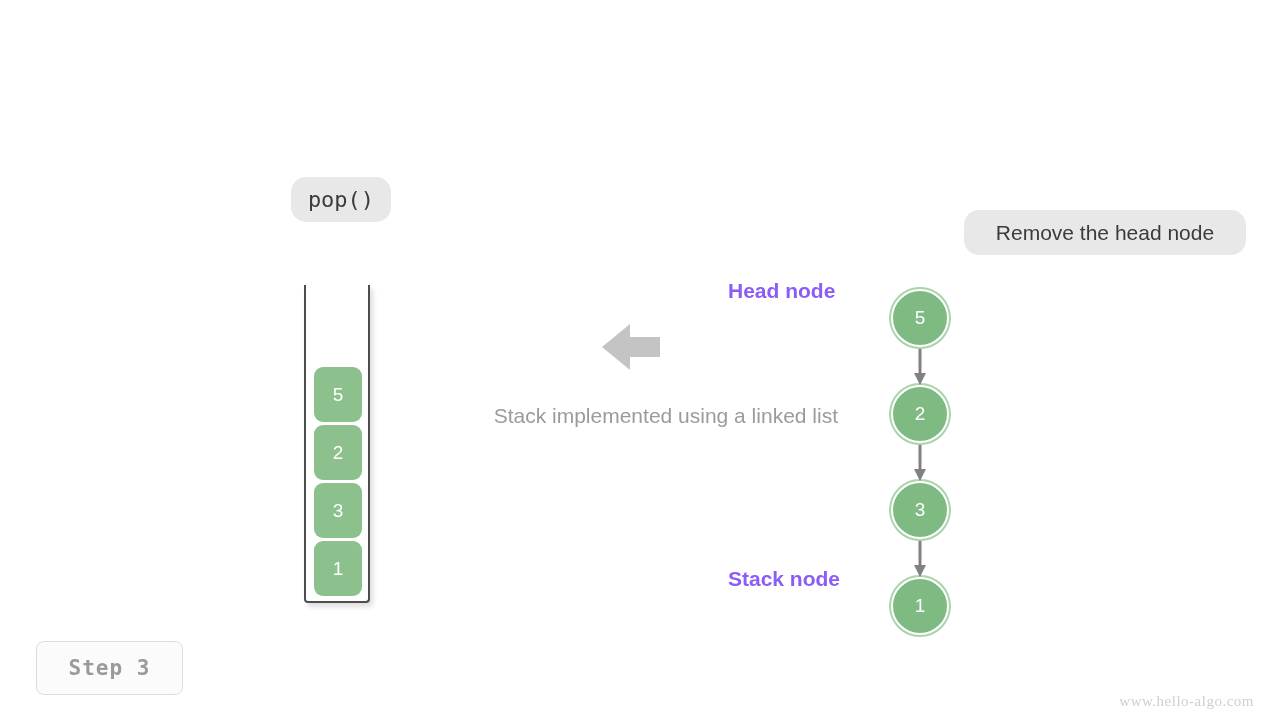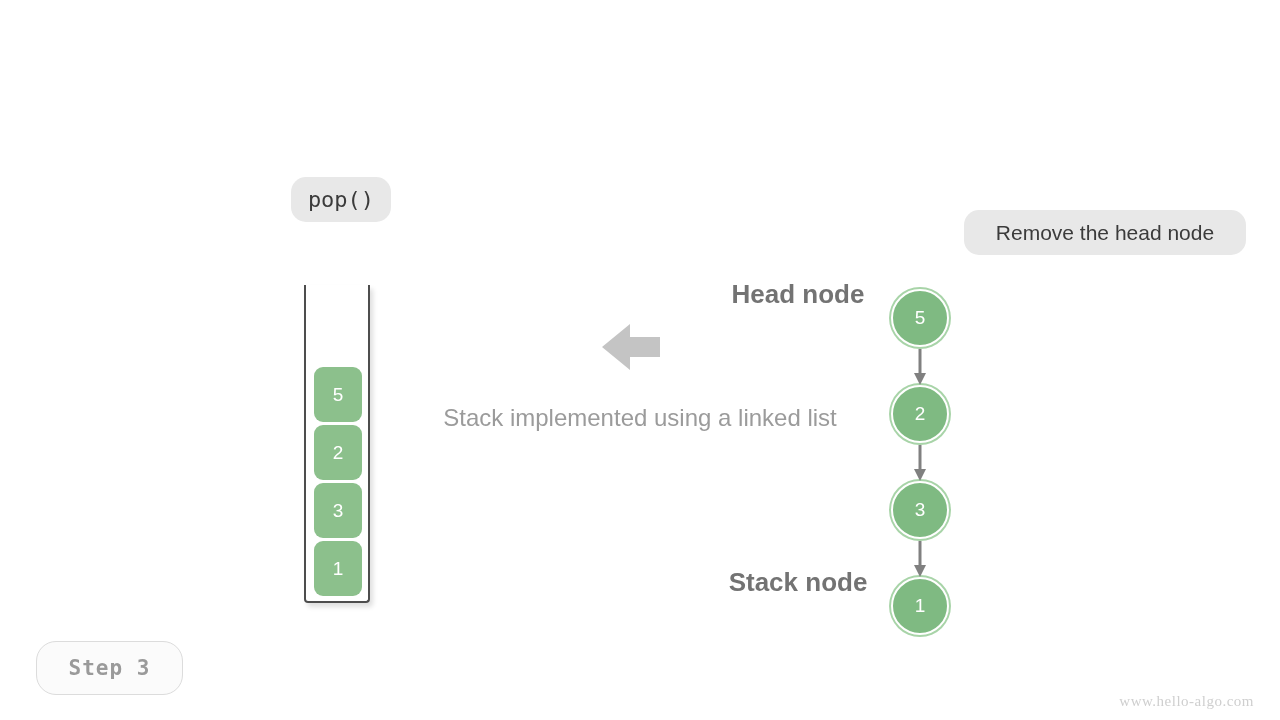--- a/index.html
+++ b/index.html
@@ -46,21 +46,21 @@
   }
 
   
   #step-badge {
     position: absolute;
     left: 36px;
     top: 641px;
     width: 145px;
     height: 52px;
     border: 1px solid #dcdcdc;
-    border-radius: 20px;
+    border-radius: 8px;
     background: #fbfbfb;
     display: flex;
     align-items: center;
     justify-content: center;
     font-family: "DejaVu Sans Mono", "Liberation Mono", monospace;
     font-size: 21px;
     font-weight: bold;
     color: #9a9a9a;
     letter-spacing: 1px;
   }
@@ -132,22 +132,22 @@
     left: 602px;
     top: 322px;
     width: 58px;
     height: 50px;
   }
   #caption {
     position: absolute;
     left: 442px;
     top: 404px;
     width: 396px;
-    text-align: center;
-    font-size: 24px;
+    text-align: right;
+    font-size: 21px;
     color: #9b9b9b;
     white-space: nowrap;
   }
 
   
   #linked-list {
     position: absolute;
     left: 740px;
     top: 250px;
     width: 240px;
@@ -166,24 +166,24 @@
     display: flex;
     align-items: center;
     justify-content: center;
     color: #ffffff;
     font-size: 19px;
   }
   .ll-label {
     position: absolute;
     right: 112px;
     width: 140px;
-    text-align: center;
-    font-size: 26px;
+    text-align: left;
+    font-size: 21px;
     font-weight: bold;
-    color: #737373;
+    color: #8b5cf6;
     white-space: nowrap;
   }
   .ll-link {
     position: absolute;
     left: 178px;
     width: 4px;
   }
 </style>
 </head>
 <body>

